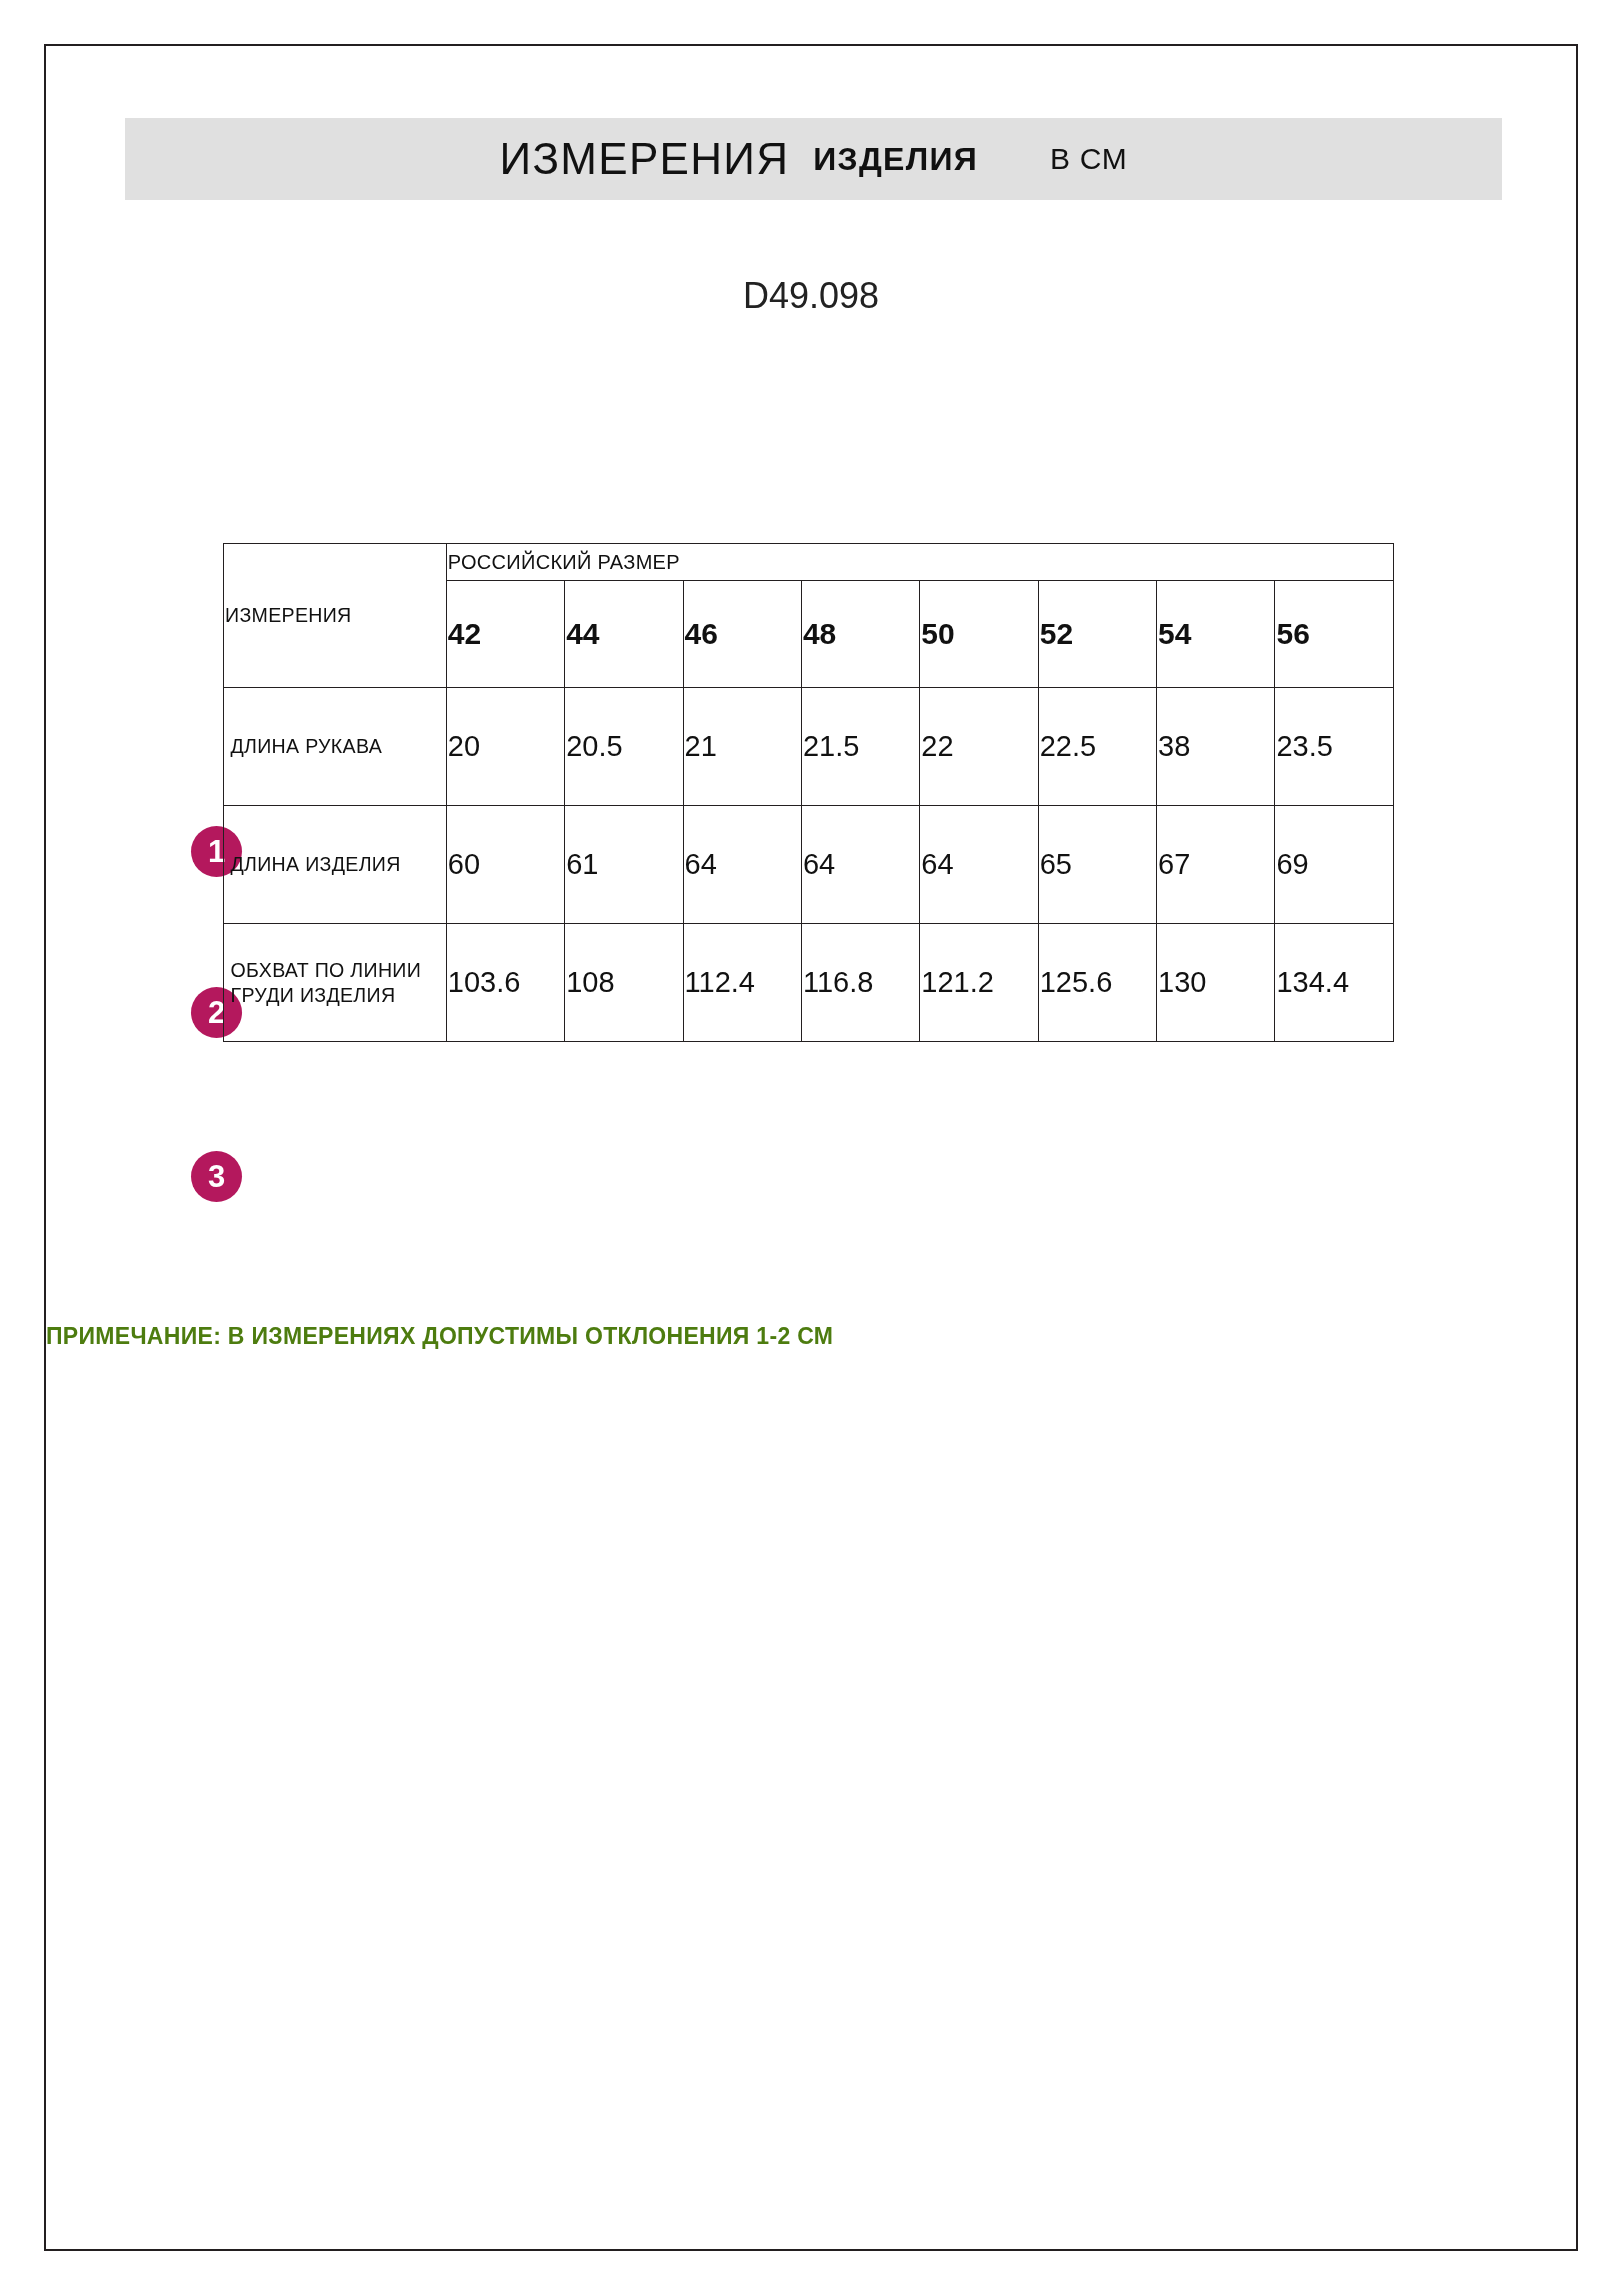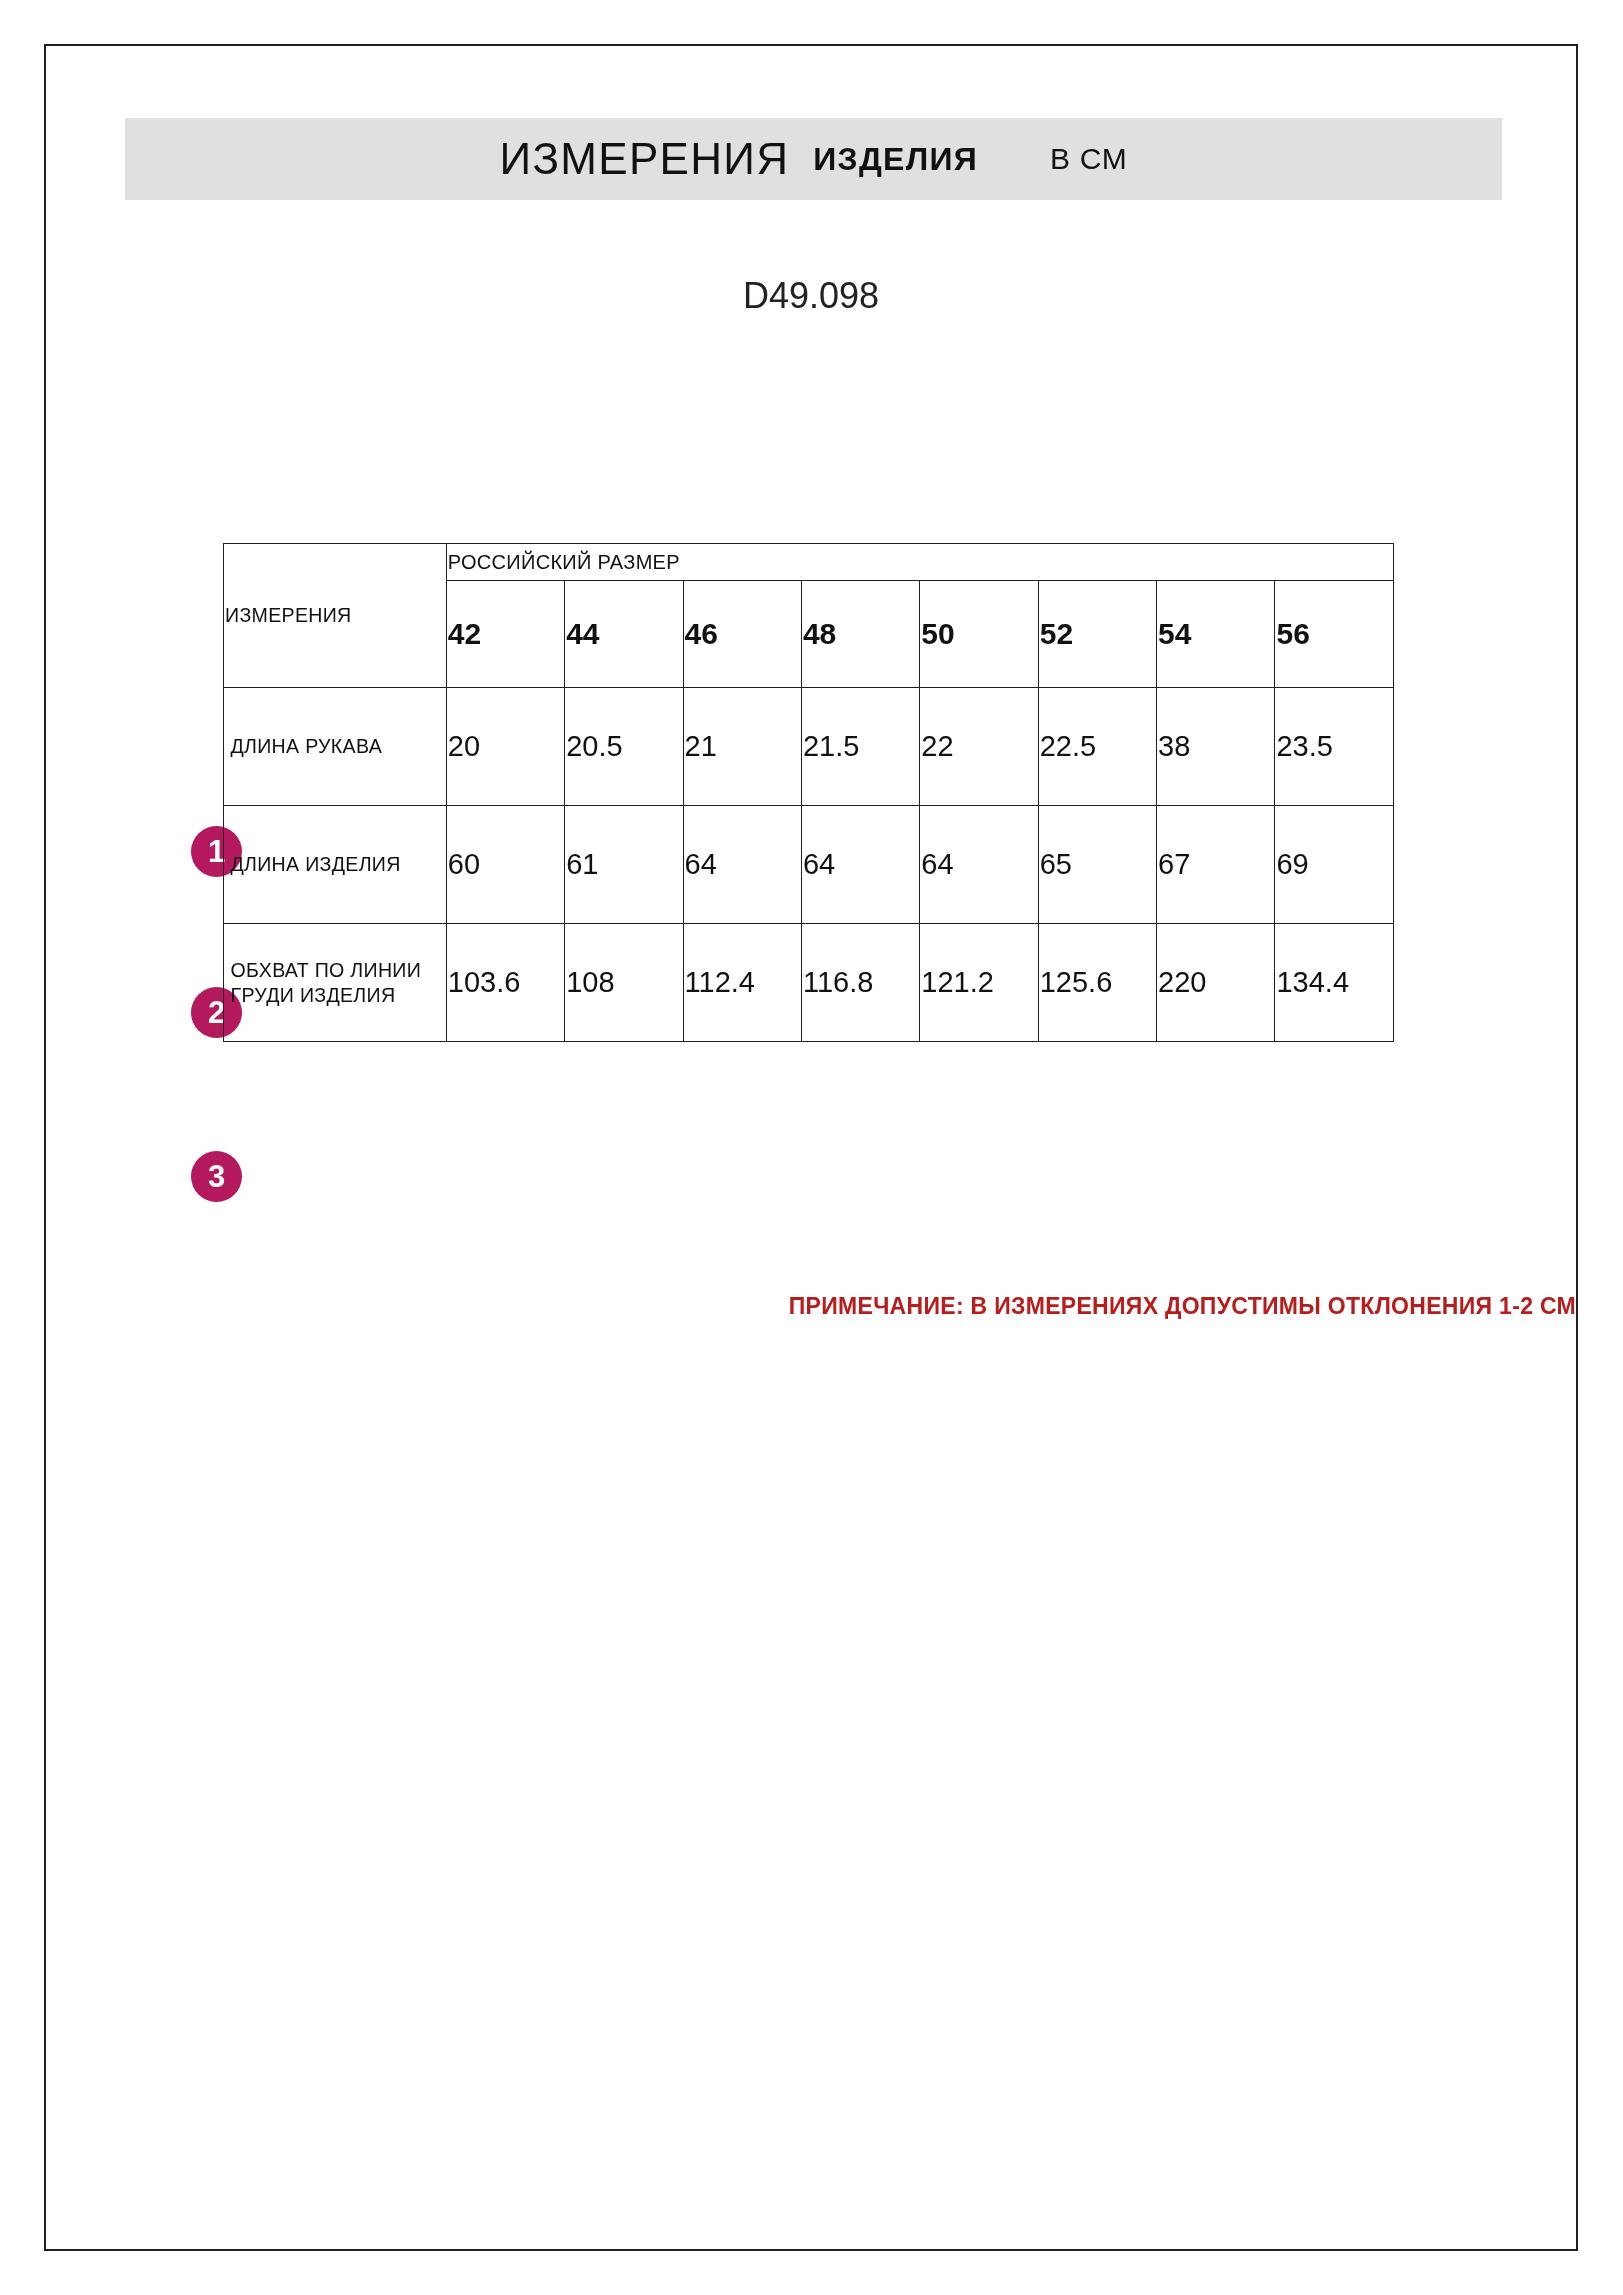--- a/index.html
+++ b/index.html
@@ -145,28 +145,28 @@
     justify-content: center;
     left: 145px;
   }
   .bullet-1 { top: 780px; }
   .bullet-2 { top: 941px; }
   .bullet-3 { top: 1105px; }
 
   
   .note {
     position: absolute;
-    top: 1247px;
+    top: 1277px;
     left: 0;
     width: 100%;
-    text-align: right;
+    text-align: left;
     font-size: 23px;
     font-weight: bold;
     letter-spacing: 0.3px;
-    color: #b91c1c;
+    color: #4d7c0f;
   }
 </style>
 </head>
 <body>
 
 <div class="page-frame">
   <div class="content">
 
     <div class="title-bar">
       <span class="title-main">ИЗМЕРЕНИЯ</span>
@@ -235,21 +235,21 @@
           </tr>
 
           <tr class="data-row">
             <td class="row-label">ОБХВАТ ПО ЛИНИИ ГРУДИ ИЗДЕЛИЯ</td>
             <td class="row-value">103.6</td>
             <td class="row-value">108</td>
             <td class="row-value">112.4</td>
             <td class="row-value">116.8</td>
             <td class="row-value">121.2</td>
             <td class="row-value">125.6</td>
-            <td class="row-value">220</td>
+            <td class="row-value">130</td>
             <td class="row-value">134.4</td>
           </tr>
         </tbody>
       </table>
     </div>
 
     <div class="note">ПРИМЕЧАНИЕ: В ИЗМЕРЕНИЯХ ДОПУСТИМЫ ОТКЛОНЕНИЯ 1-2 СМ</div>
 
   </div>
 </div>

